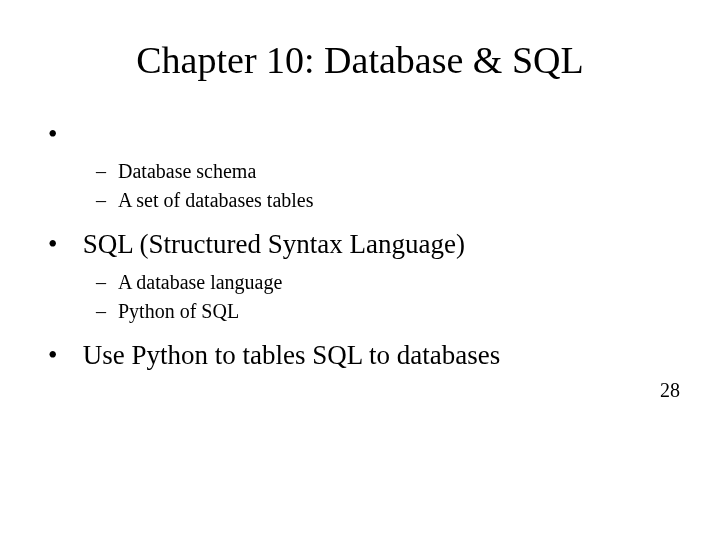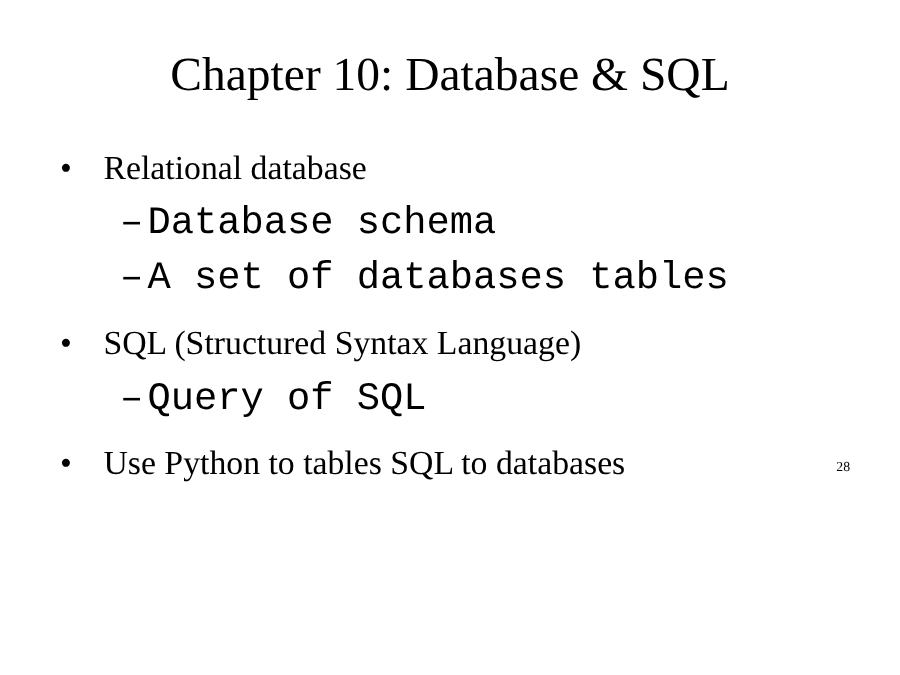--- a/index.html
+++ b/index.html
@@ -2,43 +2,43 @@
 <html><head>
   <meta charset="utf-8">
   <style>
     * { margin: 0; padding: 0; box-sizing: border-box; }
     html, body { width: 720px; height: 540px; background: #fff; font-family: "Times New Roman", Times, serif; color: #000; }
     .slide { width: 720px; height: 412px; position: relative; padding: 28px 48px 0 48px; }
     .title { font-size: 38px; text-align: center; margin: 10px 0 34px 0; font-weight: 400; }
     .bullets { list-style: none; font-size: 27px; line-height: 1.35; }
     .bullets > li { margin-bottom: 8px; }
     .bullets > li::before { content: "•"; display: inline-block; width: 28px; }
-    .subbullets { list-style: none; font-size: 31px; margin: 6px 0 12px 48px; font-family: Liberation Mono, monospace; }
+    .subbullets { list-style: none; font-size: 20px; margin: 6px 0 12px 48px; }
     .subbullets > li::before { content: "–"; display: inline-block; width: 22px; }
     .subbullets > li { margin-bottom: 2px; }
-    .pagenum { position: absolute; bottom: 32px; right: 40px; font-size: 11px; }
+    .pagenum { position: absolute; bottom: 10px; right: 40px; font-size: 20px; }
   </style>
 </head>
 <body>
 
 <div class="slide">
   <h1 class="title">Chapter 10: Database &amp; SQL</h1>
 
   <ul class="bullets">
     <li>
-      <span>Relational database</span>
       <ul class="subbullets">
         <li><span>Database schema</span></li>
         <li><span>A set of databases tables</span></li>
       </ul>
     </li>
     <li>
       <span>SQL (Structured Syntax Language)</span>
       <ul class="subbullets">
-        <li><span>Query of SQL</span></li>
+        <li><span>A database language</span></li>
+        <li><span>Python of SQL</span></li>
       </ul>
     </li>
     <li>
       <span>Use Python to tables SQL to databases</span>
     </li>
   </ul>
 
   <div class="pagenum">28</div>
 </div>
 

